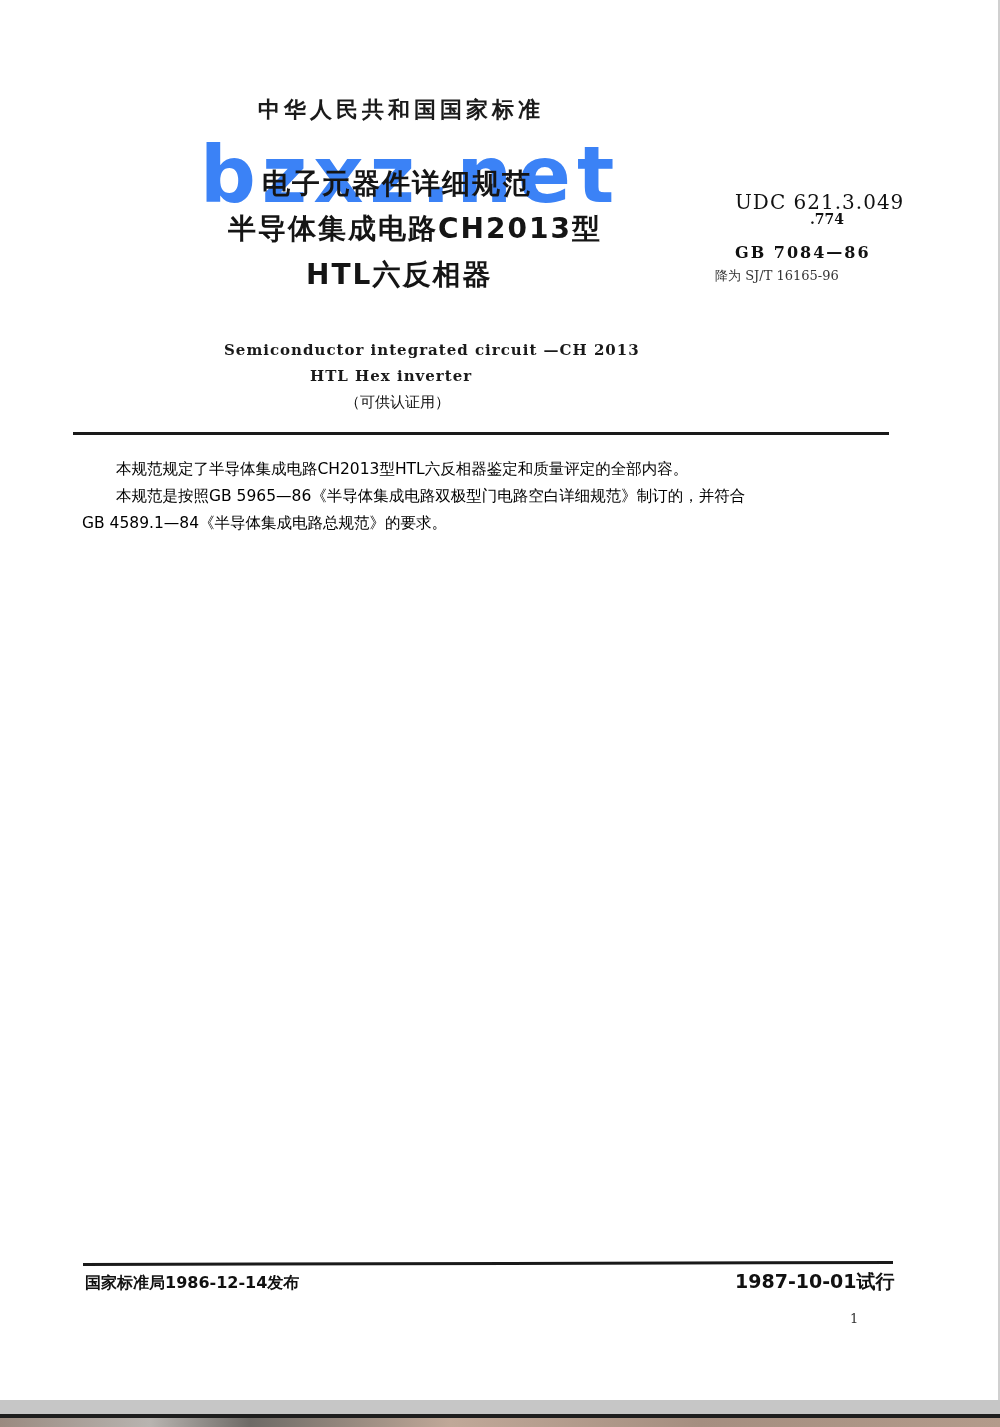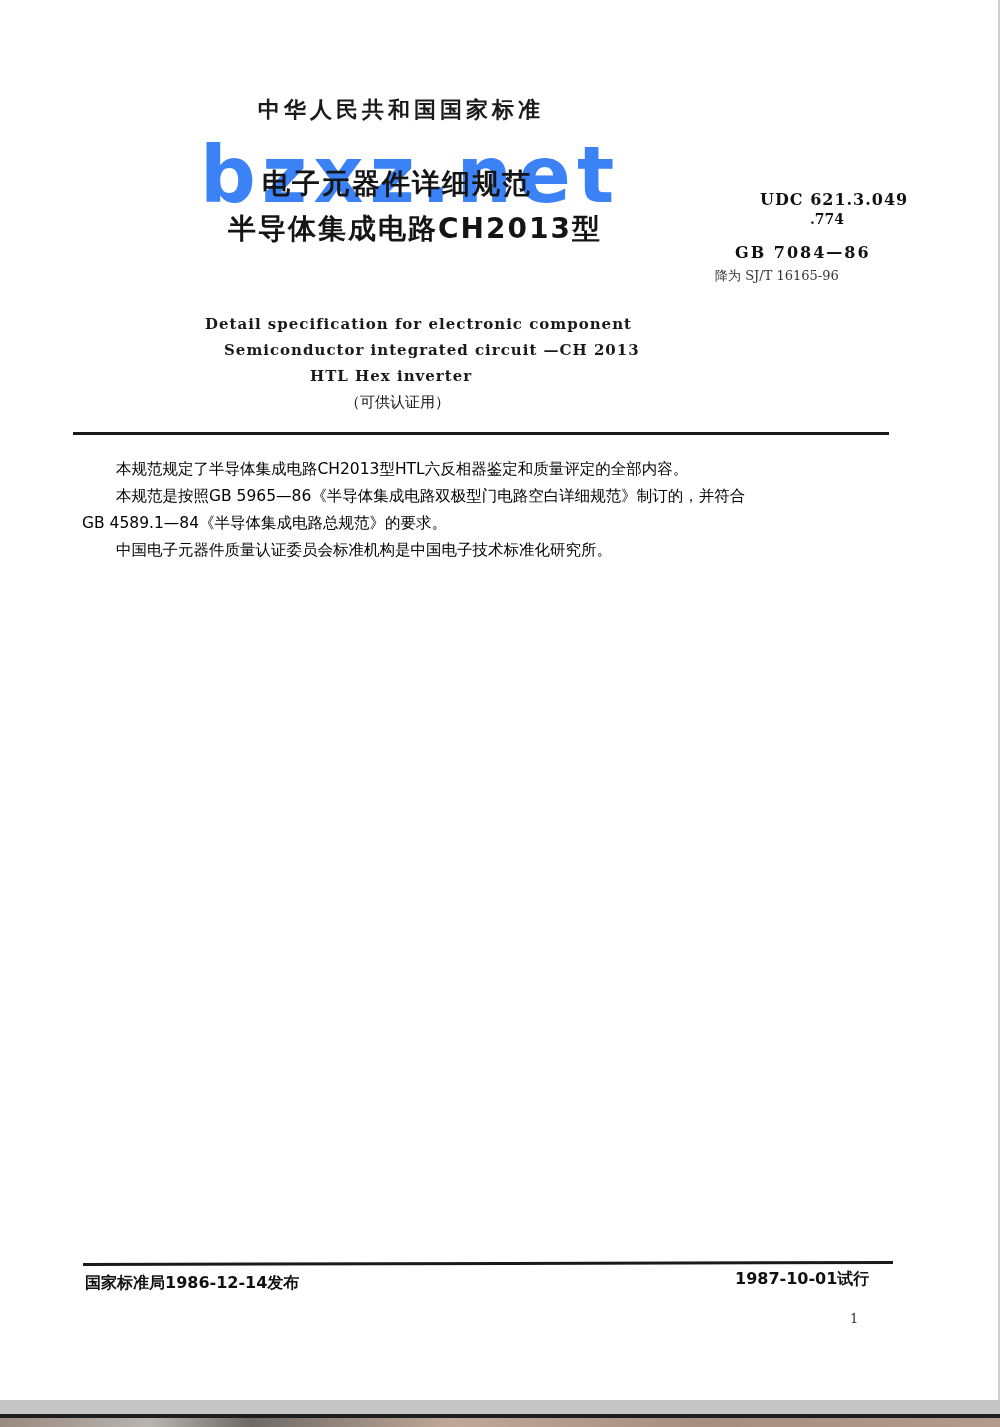--- a/index.html
+++ b/index.html
@@ -23,21 +23,21 @@
       color: #3b82f6; letter-spacing: 6px;
       font-family: "DejaVu Sans", sans-serif; z-index: 0;
     }
     .title-cn {
       font-family: "DejaVu Sans", sans-serif; font-weight: bold; font-size: 28px;
       color: #151515; letter-spacing: 2px; z-index: 1;
     }
     .t1 { left: 262px; top: 165px; }
     .t2 { left: 228px; top: 210px; }
     .t3 { left: 306px; top: 256px; }
-    .udc { left: 735px; top: 190px; font-size: 16px; font-weight: bold; letter-spacing: 1px; margin-left: 25px; }
+    .udc { left: 735px; top: 190px; font-size: 20px; font-weight: normal; letter-spacing: 1px; }
     .udc2 { left: 810px; top: 211px; font-size: 14px; font-weight: bold; }
     .gb { left: 735px; top: 243px; font-size: 16px; font-weight: bold; letter-spacing: 2px; }
     .replaced { left: 715px; top: 267px; font-size: 13px; color: #333; }
     .title-en {
       font-family: "DejaVu Serif", serif; font-weight: bold; font-size: 15px;
       letter-spacing: 1px; color: #1a1a1a;
     }
     .e1 { left: 205px; top: 315px; }
     .e2 { left: 224px; top: 341px; }
     .e3 { left: 310px; top: 367px; }
@@ -54,21 +54,21 @@
     .p3 { left: 116px; top: 540px; }
     .rule-bottom {
       position: absolute; left: 83px; top: 1262px; width: 810px; height: 3px; background: #1a1a1a;
       transform: rotate(-0.15deg);
     }
     .issued {
       left: 85px; top: 1273px; font-size: 16px; font-weight: bold;
       font-family: "DejaVu Sans", sans-serif;
     }
     .effective {
-      left: 735px; top: 1269px; font-size: 16px; font-weight: bold;
+      left: 735px; top: 1269px; font-size: 19px; font-weight: bold;
       font-family: "DejaVu Sans", sans-serif;
     }
     .pagenum { left: 850px; top: 1311px; font-size: 13px; color: #333; }
     .bottom-bar {
       position: absolute; left: 0; top: 1400px; width: 1000px; height: 14px; background: #c6c6c6;
     }
     .bottom-dark {
       position: absolute; left: 0; top: 1414px; width: 1000px; height: 4px; background: #1e1e1e;
     }
     .bottom-photo {
@@ -78,37 +78,36 @@
   </style>
 </head>
 <body>
 
 <div class="page">
   <div class="abs watermark">bzxz.net</div>
   <div class="abs title-cn t1">电子元器件详细规范</div>
 
   <div class="abs header-std">中华人民共和国国家标准</div>
   <div class="abs title-cn t2">半导体集成电路CH2013型</div>
+  <div class="abs title-cn t3">HTL六反相器</div>
 
   <div class="abs udc">UDC  621.3.049</div>
   <div class="abs udc2">.774</div>
   <div class="abs gb">GB 7084—86</div>
   <div class="abs replaced">降为 SJ/T 16165-96</div>
 
-  <div class="abs title-en e1">Detail specification for electronic component</div>
   <div class="abs title-en e2">Semiconductor integrated circuit —CH 2013</div>
   <div class="abs title-en e3">HTL  Hex inverter</div>
   <div class="abs cert">（可供认证用）</div>
 
   <div class="rule-top"></div>
 
   <div class="abs body-text p1">本规范规定了半导体集成电路CH2013型HTL六反相器鉴定和质量评定的全部内容。</div>
   <div class="abs body-text p2">本规范是按照GB 5965—86《半导体集成电路双极型门电路空白详细规范》制订的，并符合</div>
   <div class="abs body-text p2b">GB 4589.1—84《半导体集成电路总规范》的要求。</div>
-  <div class="abs body-text p3">中国电子元器件质量认证委员会标准机构是中国电子技术标准化研究所。</div>
 
   <div class="rule-bottom"></div>
   <div class="abs issued">国家标准局1986-12-14发布</div>
   <div class="abs effective">1987-10-01试行</div>
   <div class="abs pagenum">1</div>
 </div>
 
 <div class="bottom-bar"></div>
 <div class="bottom-dark"></div>
 <div class="bottom-photo"></div>

